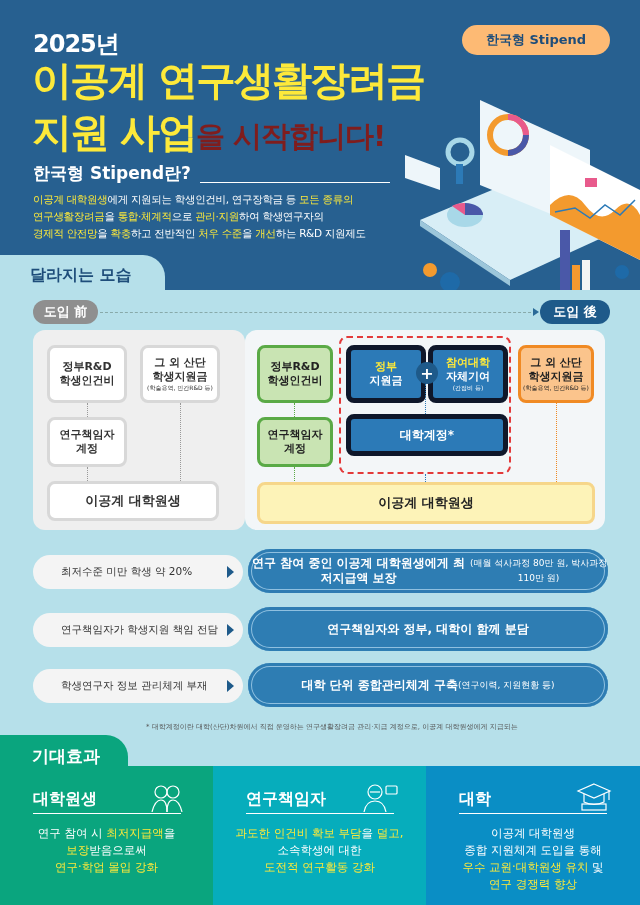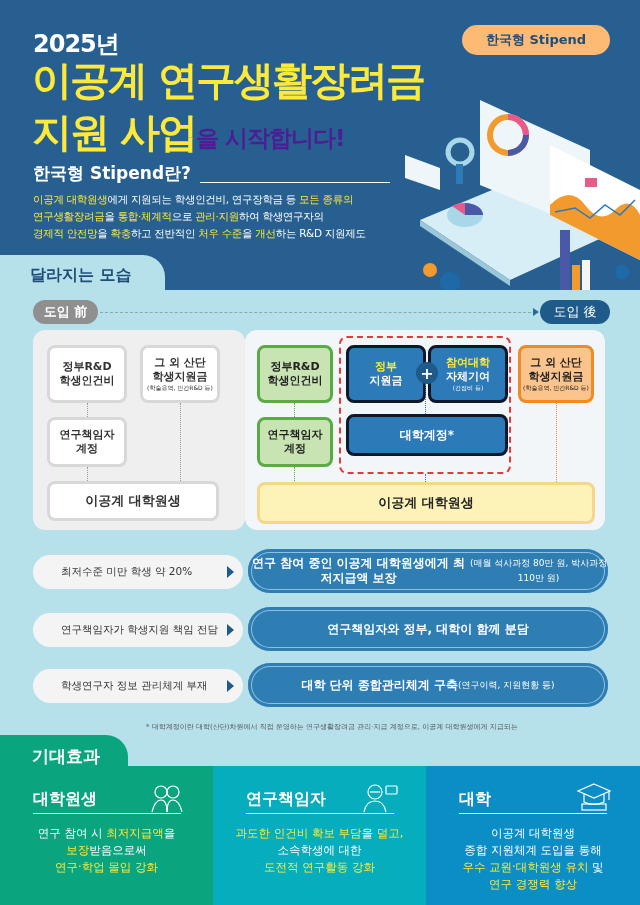--- a/index.html
+++ b/index.html
@@ -2,40 +2,40 @@
 <html><head>
 <meta charset="utf-8">
 <style>
 *{box-sizing:border-box;margin:0;padding:0}
 body{width:640px;height:905px;overflow:hidden;font-family:"DejaVu Sans","Liberation Sans",sans-serif;background:#b6e0ea;position:relative}
 .hero{position:absolute;left:0;top:0;width:640px;height:290px;background:#276090}
 .year{position:absolute;left:33px;top:28px;font-size:24px;font-weight:bold;color:#fff;letter-spacing:-1px}
 .title1,.title2{position:absolute;left:32px;font-weight:bold;color:#fde93a;font-size:40px;letter-spacing:-2px;line-height:1}
 .title1{top:60px}
 .title2{top:112px}
-.title2 .w{color:#4c1d95;font-size:23px;letter-spacing:-1px}
+.title2 .w{color:#7f1d1d;font-size:29px;letter-spacing:-1px}
 .badge{position:absolute;left:462px;top:25px;width:148px;height:30px;border-radius:15px;background:#fdba74;color:#1e4d7a;font-size:13px;font-weight:bold;display:flex;align-items:center;justify-content:center}
 .subh{position:absolute;left:33px;top:162px;color:#fff;font-size:17px;font-weight:bold}
 .subh-line{position:absolute;left:200px;top:182px;width:190px;height:1px;background:#fff}
 .desc{position:absolute;left:33px;top:191px;color:#fff;font-size:10.5px;line-height:17px;width:380px;letter-spacing:-0.3px}
 .desc .y{color:#fde93a}
 .illus{position:absolute;left:390px;top:100px;width:250px;height:190px}
 .tabchange{position:absolute;left:0;top:255px;width:165px;height:36px;background:#b6e0ea;border-top-right-radius:22px}
 .tabchange span{position:absolute;left:30px;top:10px;font-size:16px;font-weight:bold;color:#1e4d7a}
 .panel-bottom{position:absolute;left:0;top:290px;width:640px;height:440px;background:#b6e0ea}
 .pill-before{position:absolute;left:33px;top:300px;width:65px;height:24px;border-radius:12px;background:#8f8f8f;color:#fff;font-size:13px;font-weight:bold;display:flex;align-items:center;justify-content:center}
-.pill-after{position:absolute;left:540px;top:300px;width:70px;height:24px;border-radius:12px;background:#1e5a8a;color:#fff;font-size:13px;font-weight:normal;display:flex;align-items:center;justify-content:center}
+.pill-after{position:absolute;left:540px;top:300px;width:70px;height:24px;border-radius:12px;background:#1e5a8a;color:#fff;font-size:13px;font-weight:bold;display:flex;align-items:center;justify-content:center}
 .dotline{position:absolute;left:100px;top:312px;width:436px;border-top:1.5px dashed #8aa;}
 .dotarrow{position:absolute;left:533px;top:308px;width:0;height:0;border-left:6px solid #2a6a98;border-top:4px solid transparent;border-bottom:4px solid transparent}
 .beforebox{position:absolute;left:33px;top:330px;width:212px;height:200px;background:#efefef;border-radius:12px}
 .afterbox{position:absolute;left:245px;top:330px;width:360px;height:200px;background:#f3f6f8;border-radius:12px}
 .gbox{position:absolute;background:#fff;border:3px solid #d8d8d8;border-radius:8px;color:#333;font-size:11px;text-align:center;display:flex;flex-direction:column;align-items:center;justify-content:center;line-height:14px;font-weight:bold}
 .gbox .sm{font-size:6px;font-weight:normal;line-height:8px}
 .green{position:absolute;background:#c9e4b3;border:3px solid #5aaa46;border-radius:8px;color:#222;font-size:11px;font-weight:bold;text-align:center;display:flex;flex-direction:column;align-items:center;justify-content:center;line-height:14px}
-.blue{position:absolute;background:#2c7ab7;border:3px solid #0f172a;border-radius:8px;color:#fff;font-size:11px;font-weight:bold;text-align:center;display:flex;flex-direction:column;align-items:center;justify-content:center;line-height:14px}
+.blue{position:absolute;background:#2c7ab7;border:5px solid #0f172a;border-radius:8px;color:#fff;font-size:11px;font-weight:bold;text-align:center;display:flex;flex-direction:column;align-items:center;justify-content:center;line-height:14px}
 .blue .y{color:#fde93a}
 .blue .sm{font-size:6px;font-weight:normal;line-height:8px}
 .orange{position:absolute;background:#fbc48c;border:3px solid #f08a24;border-radius:8px;color:#222;font-size:11px;font-weight:bold;text-align:center;display:flex;flex-direction:column;align-items:center;justify-content:center;line-height:14px}
 .orange .sm{font-size:6px;font-weight:normal;line-height:8px}
 .redbox{position:absolute;left:339px;top:336px;width:172px;height:138px;border:2px dashed #e33a3a;border-radius:8px}
 .plus{position:absolute;left:416px;top:362px;width:22px;height:22px;border-radius:11px;background:#1e5a8a;color:#fff;font-size:16px;font-weight:bold;display:flex;align-items:center;justify-content:center}
 .yellowbox{position:absolute;left:257px;top:482px;width:338px;height:42px;background:#fdf3b8;border:3px solid #f6d68a;border-radius:8px;display:flex;align-items:center;justify-content:center;font-size:13px;font-weight:bold;color:#222}
 .vline{position:absolute;border-left:1px dotted #999;width:0}
 .row-left{position:absolute;left:33px;width:210px;height:34px;border-radius:17px;background:#f4f4f4;font-size:10.5px;color:#333;display:flex;align-items:center;padding-left:28px}
 .row-tri{position:absolute;width:0;height:0;border-left:7px solid #1e5a8a;border-top:6px solid transparent;border-bottom:6px solid transparent}

